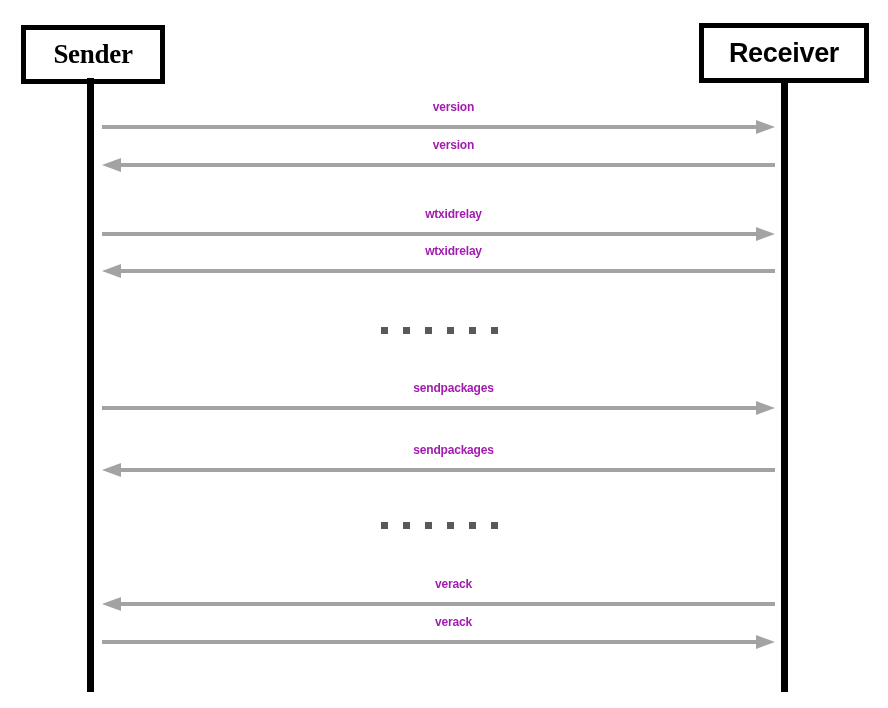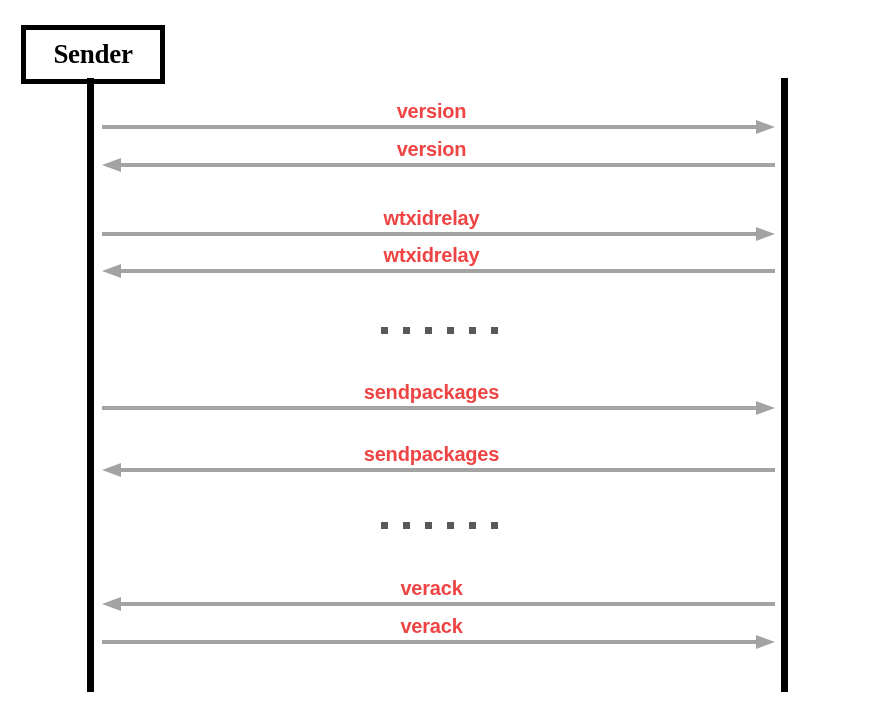--- a/index.html
+++ b/index.html
@@ -50,26 +50,26 @@
 
   
   .message {
     position: absolute;
     left: 0;
     width: 888px;
     height: 0;
   }
   .message-label {
     position: absolute;
-    left: 96px;
+    left: 118px;
     width: 671px;
     text-align: center;
-    font-size: 20px;
+    font-size: 12px;
     font-weight: bold;
-    color: #ef4444;
+    color: #a21caf;
     line-height: 1;
     white-space: nowrap;
     letter-spacing: -0.2px;
   }
   .message-arrow {
     position: absolute;
     left: 102px;
     width: 673px;
     height: 16px;
   }
@@ -91,20 +91,23 @@
 </head>
 <body>
 
 <div id="diagram">
 
   <div id="sender-box" class="participant-box">
     <span class="participant-label">Sender</span>
   </div>
   <div id="sender-lifeline" class="lifeline"></div>
 
+  <div id="receiver-box" class="participant-box">
+    <span class="participant-label">Receiver</span>
+  </div>
   <div id="receiver-lifeline" class="lifeline"></div>
 
   <div id="messages-layer">
       <div class="message" style="top: 127px;">
         <div class="message-label" style="top: -26px;">version</div>
         <div class="message-arrow" style="top: -8px;">
           <svg width="673" height="16" viewBox="0 0 673 16">
             <rect x="0" y="6" width="654" height="4" fill="#a3a3a3"></rect>
             <polygon points="654,1 673,8 654,15" fill="#a3a3a3"></polygon>
           </svg>

